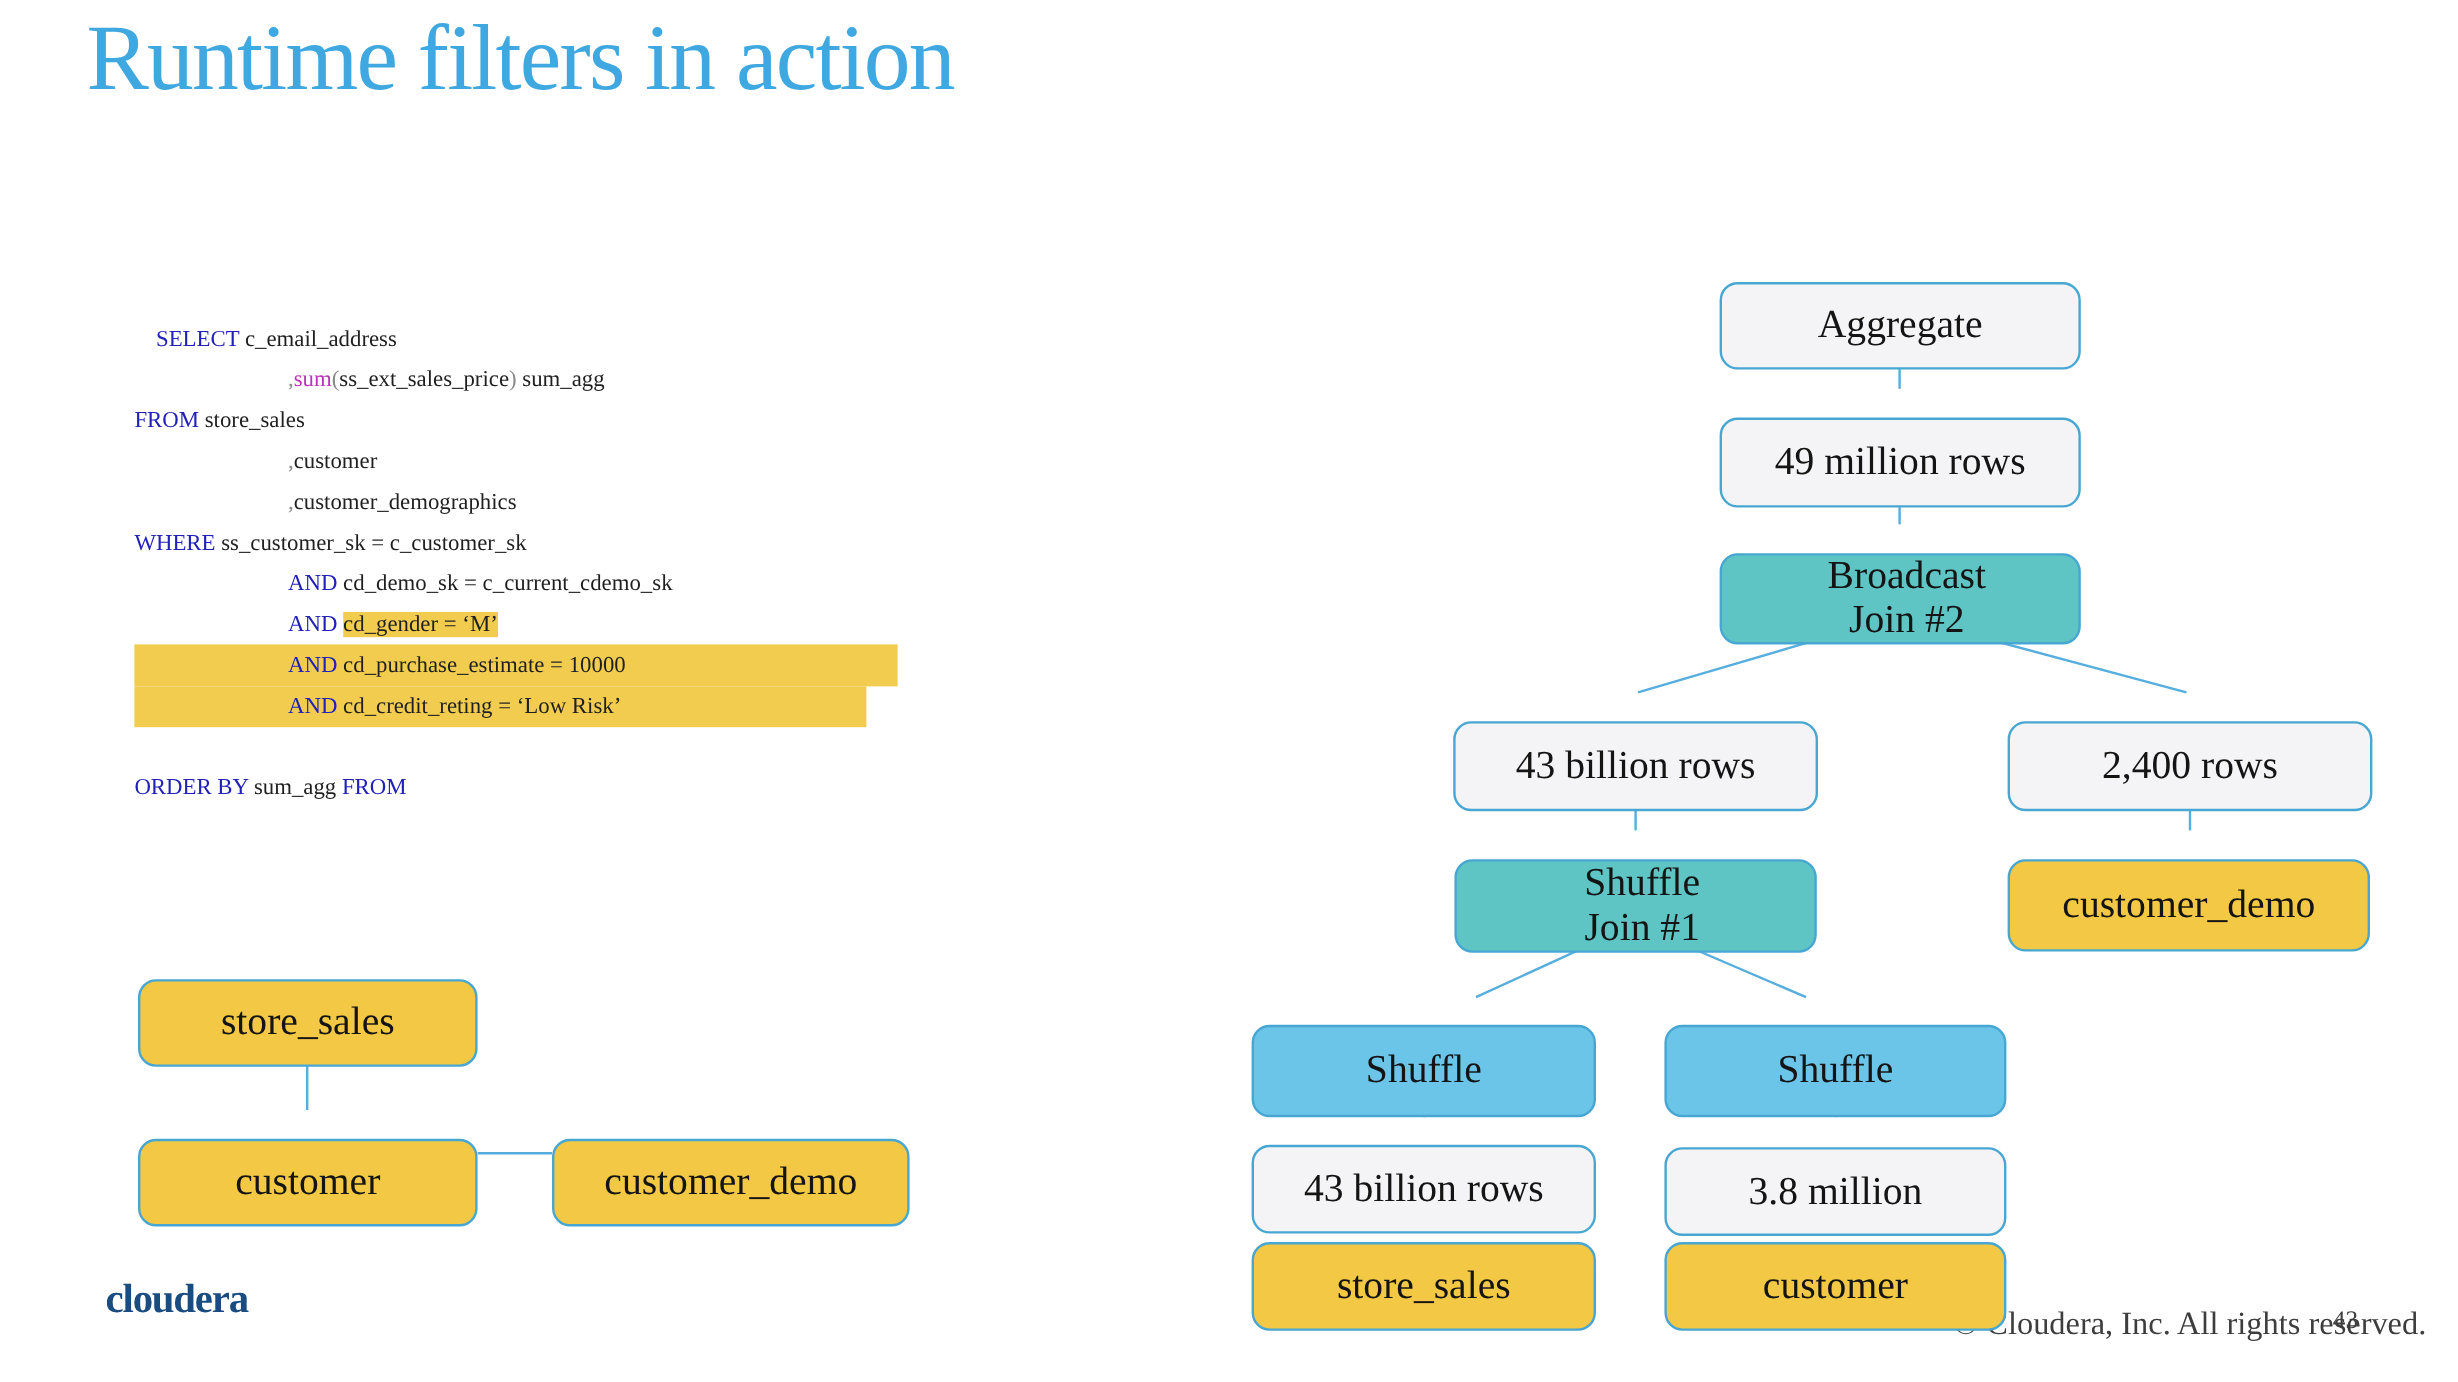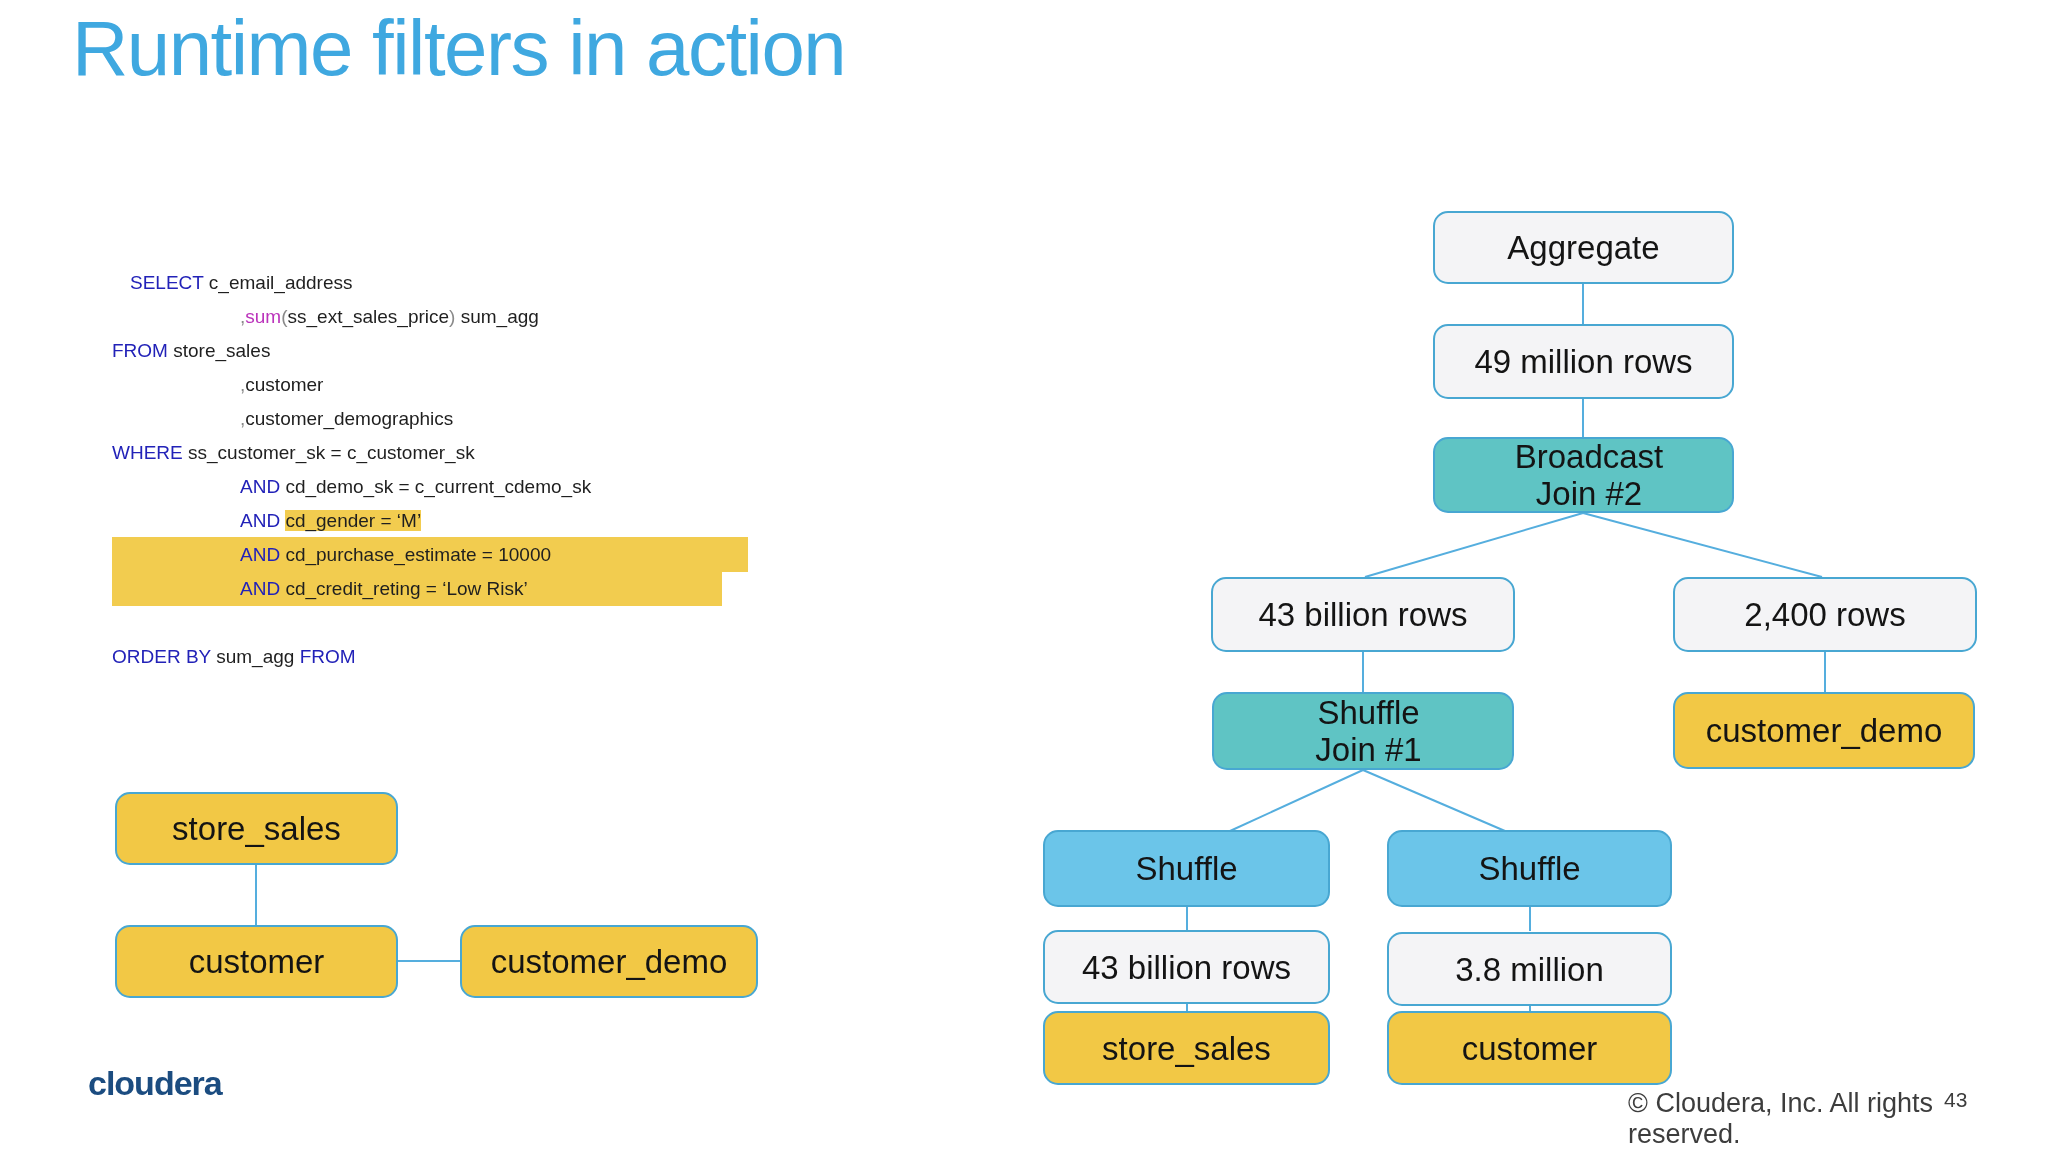--- a/index.html
+++ b/index.html
@@ -1,18 +1,18 @@
 <!DOCTYPE html>
 <html style="--title-blue: #3FA8E0; --kw-blue: #2222B8; --fn-magenta: #BB33BB; --punct-gray: #8A8A8A; --text-dark: #1F1F1F; --hl-gold: #F2CC4F; --box-gray: #F4F4F6; --box-teal: #5FC4C4; --box-blue: #6BC5E9; --box-yellow: #F2C845; --border-blue: #48A7D2; --line-blue: #55AEDE; --logo-navy: #1B4C80; --footer-gray: #3D3D3D;"><head>
 <meta charset="utf-8">
 <style>
   html,body{margin:0;padding:0;background:#ffffff;}
   .slide{
     position:relative;width:2048px;height:1152px;background:#ffffff;overflow:hidden;
-    font-family:Liberation Sans, sans-serif;
+    font-family:Liberation Serif, serif;
   }
   .title{
     position:absolute;left:72px;top:0px;height:96px;line-height:96px;
     font-size:78px;letter-spacing:-1.5px;color:var(--title-blue);white-space:pre;
   }
   
   .sql{position:absolute;inset:0;}
   .sql-line{
     position:absolute;height:34px;line-height:34px;font-size:19px;white-space:pre;
     color:var(--text-dark);z-index:2;
@@ -20,21 +20,21 @@
   .kw{color:var(--kw-blue);}
   .fn{color:var(--fn-magenta);text-align:right;}
   .pu{color:var(--punct-gray);}
   .tx{color:var(--text-dark);}
   .hl{background:var(--hl-gold);}
   .band{position:absolute;background:var(--hl-gold);z-index:1;}
   
   .node{
     position:absolute;display:flex;flex-direction:column;align-items:center;justify-content:center;
     border:2px solid var(--border-blue);border-radius:15px;
-    font-size:33px;line-height:37px;color:#141414;text-align:center;z-index:2;box-sizing:border-box;
+    font-size:33px;line-height:37px;color:#141414;text-align:center;z-index:2;box-sizing:border-box;margin-top:24px;
   }
   .node-gray{background:var(--box-gray);}
   .node-teal{background:var(--box-teal);padding-left:11px;}
   .node-blue{background:var(--box-blue);}
   .node-yellow{background:var(--box-yellow);}
   .edges{position:absolute;left:0;top:0;z-index:1;pointer-events:none;}
   
   .logo{
     position:absolute;left:88px;top:1064px;font-size:34px;font-weight:bold;
     letter-spacing:-1px;color:var(--logo-navy);

